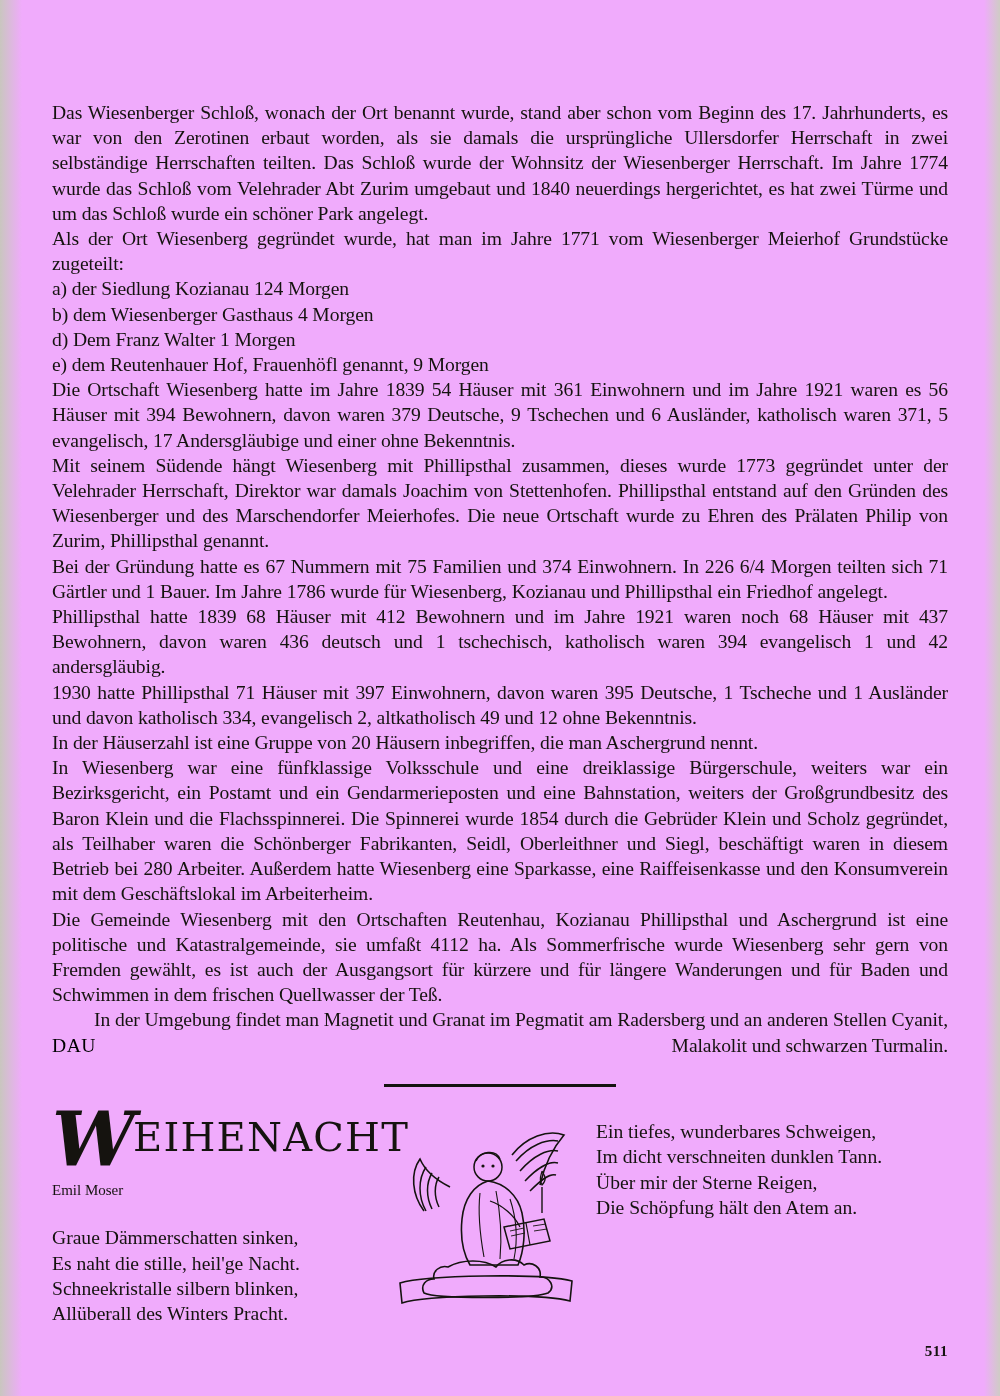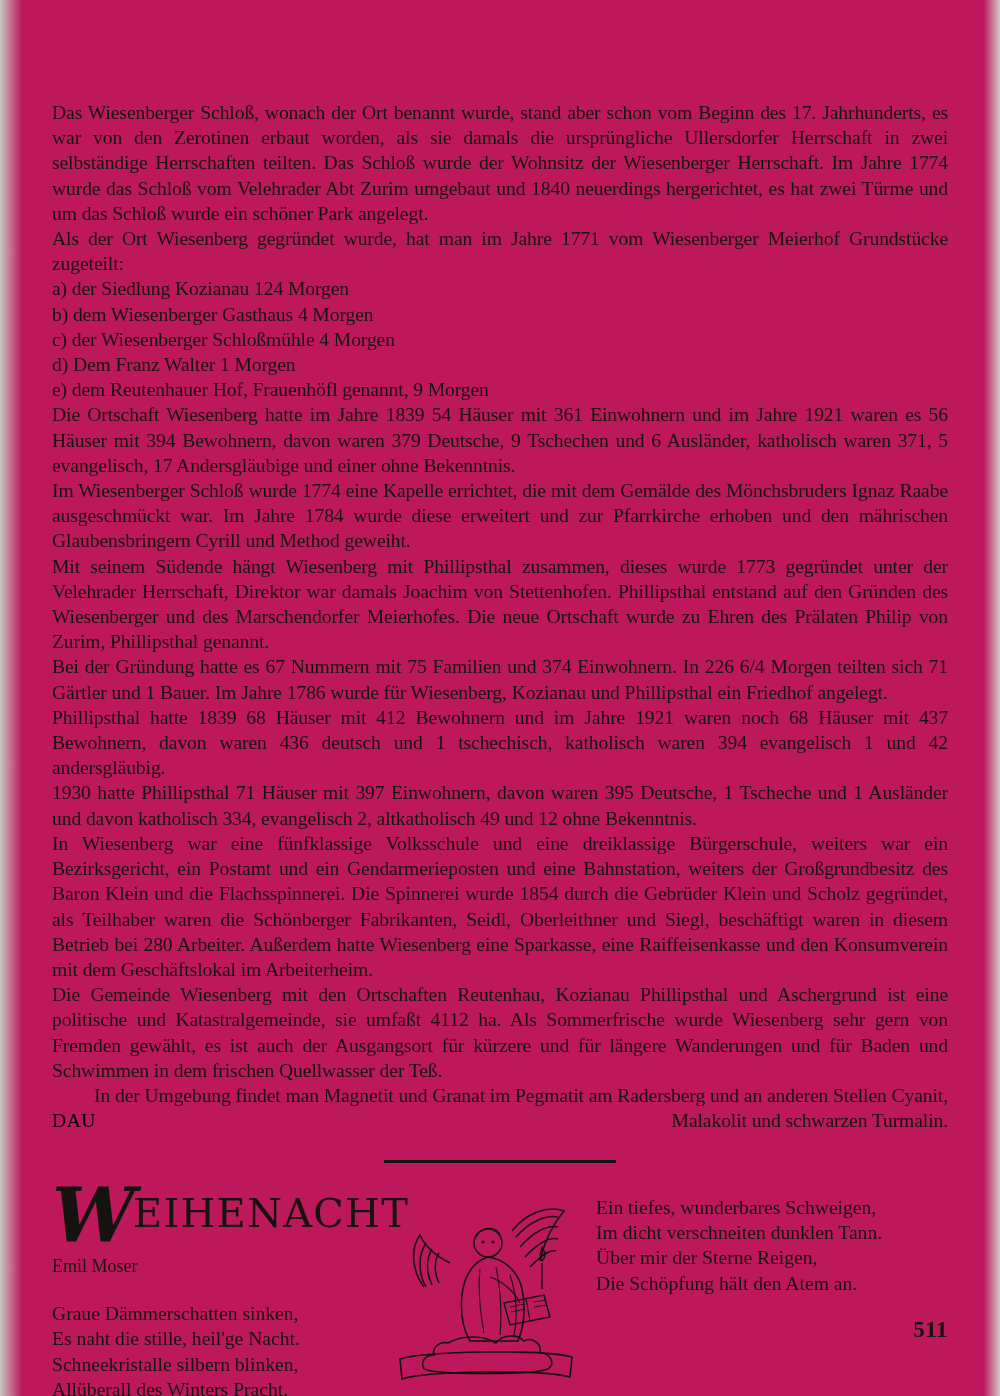--- a/index.html
+++ b/index.html
@@ -7,21 +7,21 @@
     padding: 0;
     background: #b9b7b2;
   }
   body {
     font-family: "Liberation Serif", serif;
   }
   .page {
     position: relative;
     width: 1000px;
     height: 1396px;
-    background: #be185d;
+    background: #f0abfc;
     overflow: hidden;
     box-sizing: border-box;
   }
   
   .page::before {
     content: "";
     position: absolute;
     left: 0; top: 0; bottom: 0;
     width: 22px;
     background: linear-gradient(to right, #c9c6bf, rgba(243,241,236,0));
@@ -97,21 +97,21 @@
   .poem-title .dropcap {
     font-family: "DejaVu Serif", serif;
     font-size: 74px;
     line-height: 0.72;
     font-weight: 700;
     font-style: italic;
     vertical-align: -14px;
     letter-spacing: -2px;
   }
   .poem-author {
-    font-size: 18px;
+    font-size: 15px;
     line-height: 25px;
     margin-top: 12px;
     color: #15130f;
   }
   .poem-stanza {
     font-size: 19.6px;
     line-height: 25.4px;
     color: #15130f;
     white-space: pre-line;
   }
@@ -130,48 +130,47 @@
     left: 340px;
     top: 2px;
     width: 190px;
     height: 198px;
   }
   .ornament svg { display: block; }
 
   .page-number {
     position: absolute;
     right: 52px;
-    bottom: 53px;
-    font-size: 23px;
+    bottom: 36px;
+    font-size: 15px;
     font-weight: 700;
     color: #15130f;
     letter-spacing: 0.5px;
   }
 </style>
 </head>
 <body>
 
 <div class="page">
 
   <div class="content">
 
     <div class="body-text">
       <p>Das Wiesenberger Schloß, wonach der Ort benannt wurde, stand aber schon vom Beginn des 17. Jahrhunderts, es war von den Zerotinen erbaut worden, als sie damals die ursprüngliche Ullersdorfer Herrschaft in zwei selbständige Herrschaften teilten. Das Schloß wurde der Wohnsitz der Wiesenberger Herrschaft. Im Jahre 1774 wurde das Schloß vom Velehrader Abt Zurim umgebaut und 1840 neuerdings hergerichtet, es hat zwei Türme und um das Schloß wurde ein schöner Park angelegt.</p>
       <p>Als der Ort Wiesenberg gegründet wurde, hat man im Jahre 1771 vom Wiesenberger Meierhof Grundstücke zugeteilt:</p>
       <p>a) der Siedlung Kozianau 124 Morgen</p>
       <p>b) dem Wiesenberger Gasthaus 4 Morgen</p>
-      <p>c) der Wiesenberger Schloßmühle 4 Morgen</p>
       <p>d) Dem Franz Walter 1 Morgen</p>
       <p>e) dem Reutenhauer Hof, Frauenhöfl genannt, 9 Morgen</p>
       <p>Die Ortschaft Wiesenberg hatte im Jahre 1839 54 Häuser mit 361 Einwohnern und im Jahre 1921 waren es 56 Häuser mit 394 Bewohnern, davon waren 379 Deutsche, 9 Tschechen und 6 Ausländer, katholisch waren 371, 5 evangelisch, 17 Andersgläubige und einer ohne Bekenntnis.</p>
-      <p>Im Wiesenberger Schloß wurde 1774 eine Kapelle errichtet, die mit dem Gemälde des Mönchsbruders Ignaz Raabe ausgeschmückt war. Im Jahre 1784 wurde diese erweitert und zur Pfarrkirche erhoben und den mährischen Glaubensbringern Cyrill und Method geweiht.</p>
       <p>Mit seinem Südende hängt Wiesenberg mit Phillipsthal zusammen, dieses wurde 1773 gegründet unter der Velehrader Herrschaft, Direktor war damals Joachim von Stettenhofen. Phillipsthal entstand auf den Gründen des Wiesenberger und des Marschendorfer Meierhofes. Die neue Ortschaft wurde zu Ehren des Prälaten Philip von Zurim, Phillipsthal genannt.</p>
       <p>Bei der Gründung hatte es 67 Nummern mit 75 Familien und 374 Einwohnern. In 226 6/4 Morgen teilten sich 71 Gärtler und 1 Bauer. Im Jahre 1786 wurde für Wiesenberg, Kozianau und Phillipsthal ein Friedhof angelegt.</p>
       <p>Phillipsthal hatte 1839 68 Häuser mit 412 Bewohnern und im Jahre 1921 waren noch 68 Häuser mit 437 Bewohnern, davon waren 436 deutsch und 1 tschechisch, katholisch waren 394 evangelisch 1 und 42 andersgläubig.</p>
       <p>1930 hatte Phillipsthal 71 Häuser mit 397 Einwohnern, davon waren 395 Deutsche, 1 Tscheche und 1 Ausländer und davon katholisch 334, evangelisch 2, altkatholisch 49 und 12 ohne Bekenntnis.</p>
+      <p>In der Häuserzahl ist eine Gruppe von 20 Häusern inbegriffen, die man Aschergrund nennt.</p>
       <p>In Wiesenberg war eine fünfklassige Volksschule und eine dreiklassige Bürgerschule, weiters war ein Bezirksgericht, ein Postamt und ein Gendarmerieposten und eine Bahnstation, weiters der Großgrundbesitz des Baron Klein und die Flachsspinnerei. Die Spinnerei wurde 1854 durch die Gebrüder Klein und Scholz gegründet, als Teilhaber waren die Schönberger Fabrikanten, Seidl, Oberleithner und Siegl, beschäftigt waren in diesem Betrieb bei 280 Arbeiter. Außerdem hatte Wiesenberg eine Sparkasse, eine Raiffeisenkasse und den Konsumverein mit dem Geschäftslokal im Arbeiterheim.</p>
       <p>Die Gemeinde Wiesenberg mit den Ortschaften Reutenhau, Kozianau Phillipsthal und Aschergrund ist eine politische und Katastralgemeinde, sie umfaßt 4112 ha. Als Sommerfrische wurde Wiesenberg sehr gern von Fremden gewählt, es ist auch der Ausgangsort für kürzere und für längere Wanderungen und für Baden und Schwimmen in dem frischen Quellwasser der Teß.</p>
       <p>In der Umgebung findet man Magnetit und Granat im Pegmatit am Radersberg und an anderen Stellen Cyanit, Malakolit und schwarzen Turmalin.</p>
     </div>
 
     <div class="signature">DAU</div>
 
     <div class="rule"></div>
 
     <div class="poem-block">

